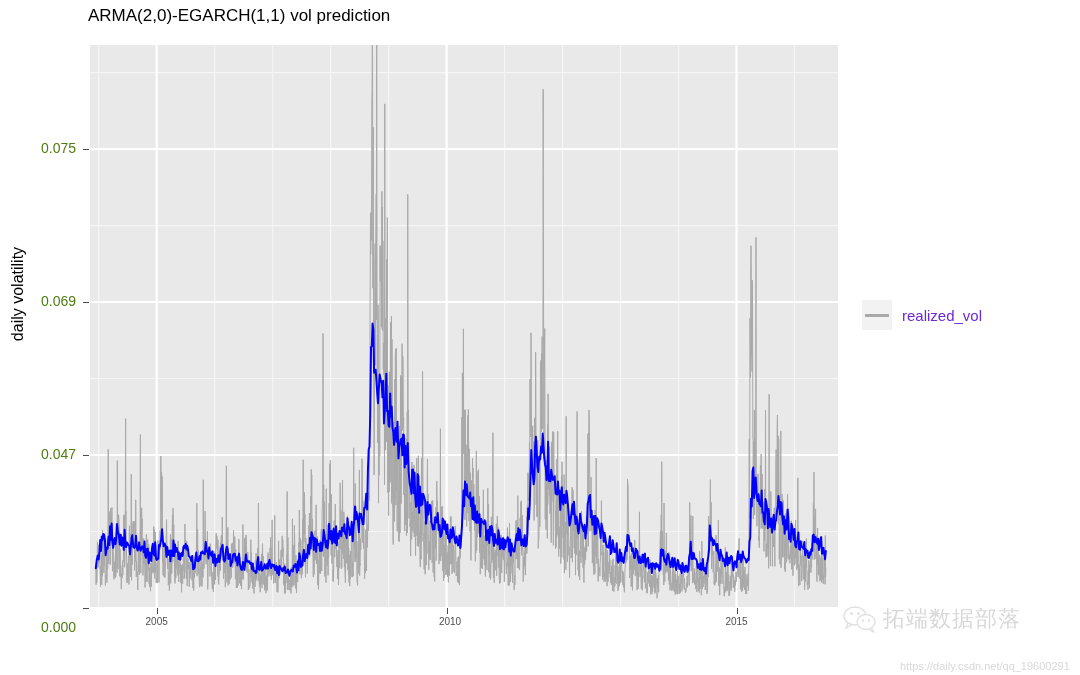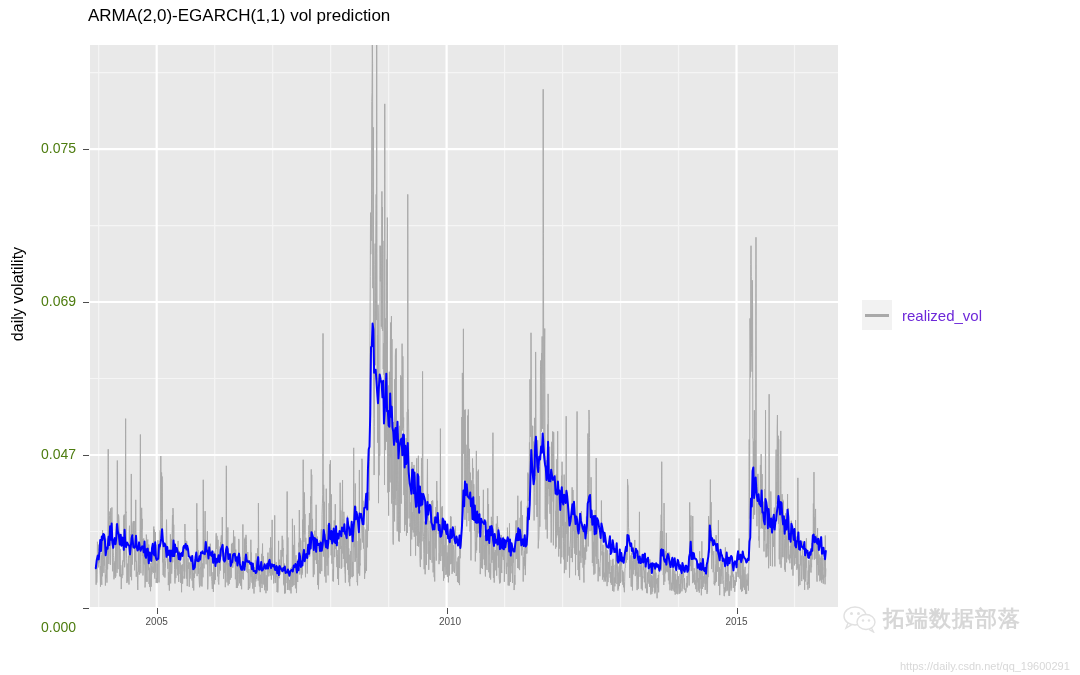--- a/index.html
+++ b/index.html
@@ -93,21 +93,20 @@
     left: 843px; top: 604px;
     display: flex; align-items: center;
     opacity: 0.55;
   }
   .wm-text {
     font-size: 22px;
     color: #b8b8b8;
     margin-left: 6px;
     font-family: "DejaVu Sans", sans-serif;
     letter-spacing: 1px;
-    font-weight: bold;
   }
   .wm-url {
     position: absolute;
     left: 900px; top: 660px;
     font-size: 11px;
     color: #d8d8d8;
     font-family: "Liberation Sans", sans-serif;
     white-space: nowrap;
   }
 </style>

